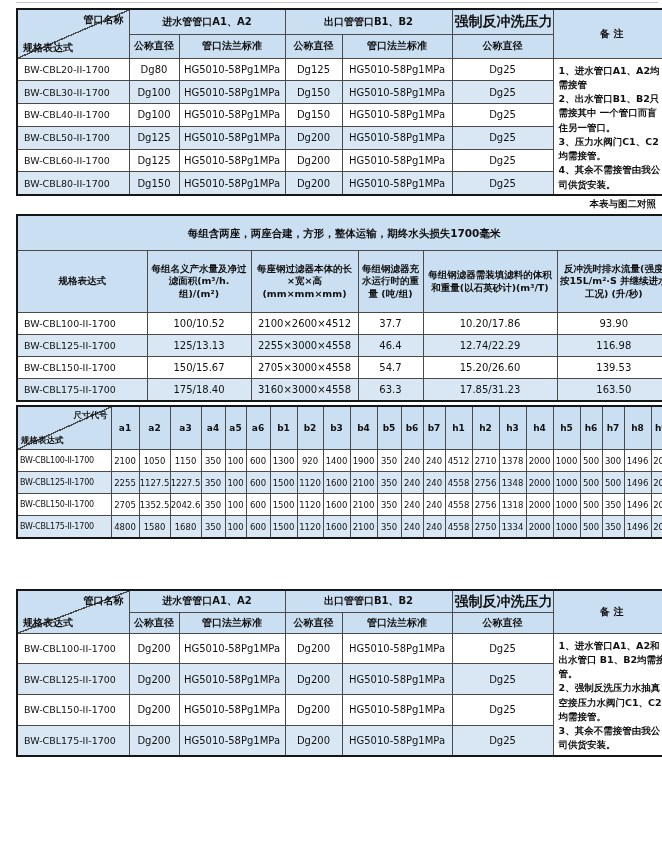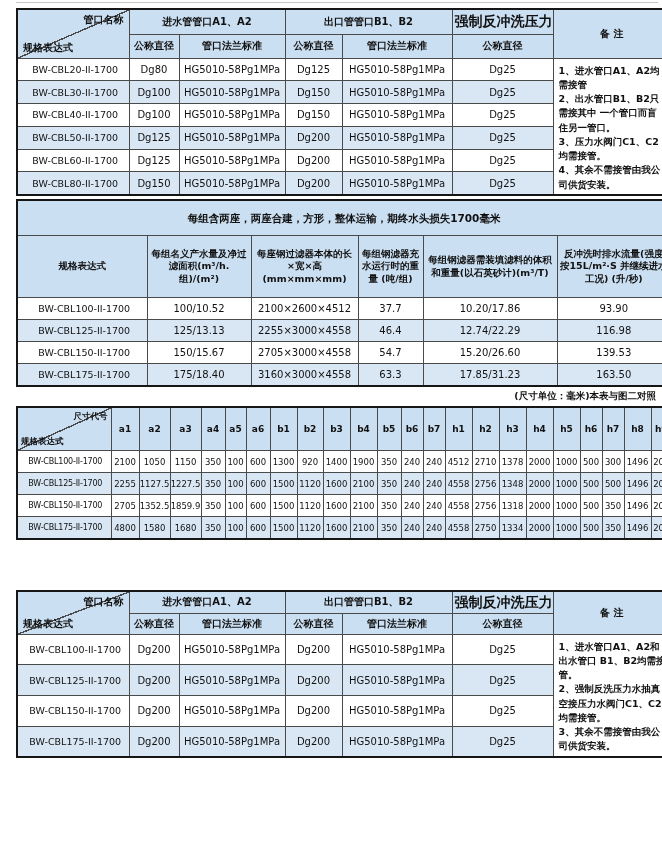--- a/index.html
+++ b/index.html
@@ -6,21 +6,21 @@
   html,body{background:#fff}
   body{width:662px;height:852px;font-family:"DejaVu Sans","Liberation Sans",sans-serif;color:#111;overflow:hidden}
   .page{width:662px;height:852px;padding:2px 4px 0 16px;overflow:hidden;background:#fff}
   .top-rule{height:1px;background:#c8c8c8;margin-bottom:5px}
 
   table.t{border-collapse:collapse;table-layout:fixed;width:654px;border:2px solid #161616}
   .t th,.t td{border:1px solid #4a4a4a;text-align:center;vertical-align:middle;padding:1px 2px;overflow:hidden}
   .t th{background:#cbdff2;font-weight:bold;font-size:10px;line-height:1.35}
   .t tbody td{font-size:10px;background:#fff}
   .t tbody tr:nth-child(even) td{background:#d9e7f5}
-  .t tbody td:first-child{text-align:center;padding-left:6px;font-size:9.5px;white-space:nowrap}
+  .t tbody td:first-child{text-align:left;padding-left:6px;font-size:9.5px;white-space:nowrap}
 
   
   .diag{position:relative;padding:0}
   .diag::before{content:"";position:absolute;inset:0;
     background:linear-gradient(to bottom right,transparent calc(50% - 0.7px),#4a4a4a calc(50% - 0.7px),#4a4a4a calc(50% + 0.7px),transparent calc(50% + 0.7px))}
   .diag .tl{position:absolute;top:3px;right:5px;font-size:10px;font-weight:bold}
   .diag .bl{position:absolute;bottom:3px;left:5px;font-size:10px;font-weight:bold}
 
   
   .ports thead tr.r1{height:25px}
@@ -143,20 +143,21 @@
           <td>BW-CBL80-II-1700</td>
           <td>Dg150</td>
           <td>HG5010-58Pg1MPa</td>
           <td>Dg200</td>
           <td>HG5010-58Pg1MPa</td>
           <td>Dg25</td>
         </tr>
       </tbody>
   </table>
 
+  <div class="right-note">本表与图二对照</div>
 
   <table class="t t2 mt3" id="table2">
     <colgroup>
       <col style="width:130px">
         <col style="width:104px">
         <col style="width:107px">
       <col style="width:65px">
         <col style="width:134px">
         <col style="width:114px">
     </colgroup>
@@ -202,21 +203,20 @@
           <td>BW-CBL175-II-1700</td>
           <td>175/18.40</td>
           <td>3160×3000×4558</td>
           <td>63.3</td>
           <td>17.85/31.23</td>
           <td>163.50</td>
         </tr>
       </tbody>
   </table>
 
-  <div class="right-note gap-note3">(尺寸单位：毫米)本表与图二对照</div>
 
   <table class="t t3 mt3" id="table3">
     <colgroup>
       <col style="width:94px">
         <col style="width:28px">
         <col style="width:31px">
         <col style="width:31px">
       <col style="width:24px">
         <col style="width:21px">
         <col style="width:24px">
@@ -315,21 +315,21 @@
           <td>1000</td>
           <td>500</td>
           <td>500</td>
           <td>1496</td>
           <td>204</td>
         </tr>
         <tr>
           <td>BW-CBL150-II-1700</td>
           <td>2705</td>
           <td>1352.5</td>
-          <td>1859.9</td>
+          <td>2042.6</td>
           <td>350</td>
           <td>100</td>
           <td>600</td>
           <td>1500</td>
           <td>1120</td>
           <td>1600</td>
           <td>2100</td>
           <td>350</td>
           <td>240</td>
           <td>240</td>

